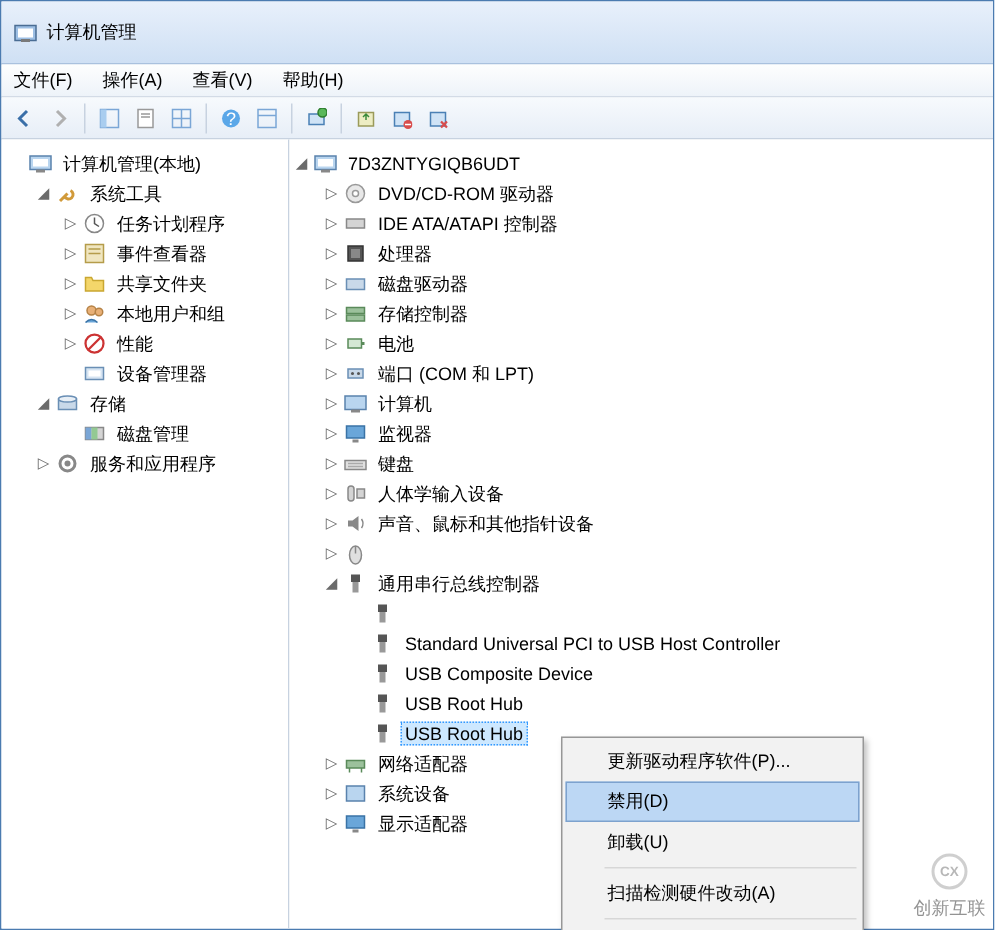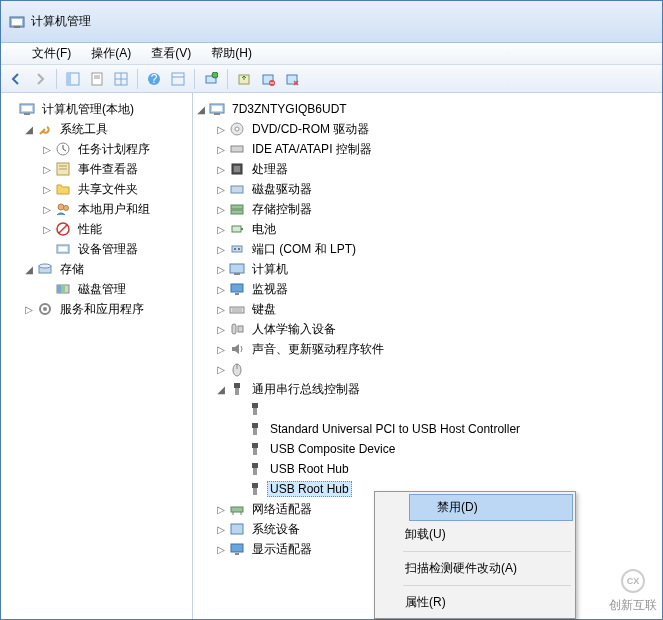--- a/index.html
+++ b/index.html
@@ -1,41 +1,41 @@
 <!DOCTYPE html>
 <html><head>
 <meta charset="utf-8">
 <style>
   * { box-sizing: border-box; margin: 0; padding: 0; font-family: "Microsoft YaHei", "Segoe UI", Tahoma, sans-serif; font-size: 12px; }
   body { background: #fff; width: 663px; height: 620px; overflow: hidden; position: relative; }
   .window { width: 663px; height: 620px; border: 1px solid #4b7bb0; background: #fff; display: flex; flex-direction: column; }
   .titlebar { height: 42px; background: linear-gradient(#e8f0fb, #cfe0f4); display: flex; align-items: center; padding: 0 8px; border-bottom: 1px solid #a9c1de; }
   .titlebar .icn { width: 16px; height: 16px; margin-right: 6px; }
   .titlebar .title { color: #000; }
-  .menubar { height: 22px; background: linear-gradient(#fdfefe, #eef3f9); display: flex; align-items: flex-start; padding: 0 23px; border-bottom: 1px solid #d3dbe6; gap: 4px; }
+  .menubar { height: 22px; background: linear-gradient(#fdfefe, #eef3f9); display: flex; align-items: flex-start; padding: 0 0; border-bottom: 1px solid #d3dbe6; gap: 4px; }
   .menubar .mitem { padding: 2px 8px; cursor: default; }
   .toolbar { height: 28px; background: linear-gradient(#f7fafd, #e7eef7); display: flex; align-items: center; padding: 0 4px; border-bottom: 1px solid #c7d2e0; gap: 2px; }
   .toolbar .tbtn { width: 22px; height: 22px; display: flex; align-items: center; justify-content: center; border: 1px solid transparent; border-radius: 2px; }
   .toolbar .sep { width: 1px; height: 20px; background: #c7d2e0; margin: 0 3px; }
   .content { flex: 1; display: flex; min-height: 0; }
   .left-pane { width: 192px; border-right: 1px solid #c7d2e0; background: #fff; padding: 6px 2px; overflow: auto; }
   .right-pane { flex: 1; background: #fff; padding: 6px 2px; overflow: hidden; position: relative; }
   .tree { list-style: none; }
   .tree ul { list-style: none; padding-left: 18px; }
   .node { display: flex; align-items: center; height: 20px; padding-left: 2px; white-space: nowrap; }
   .node .exp { width: 12px; height: 12px; margin-right: 2px; display: inline-flex; align-items: center; justify-content: center; font-size: 10px; color: #6b6b6b; }
   .node .ic { width: 16px; height: 16px; margin-right: 4px; flex-shrink: 0; }
   .node .lbl { padding: 1px 3px; }
   .node.selected .lbl { background: #cde8ff; border: 1px dotted #3399ff; padding: 0 2px; }
   .right-pane .tree > li > .node { padding-left: 0; }
   .right-pane .tree ul { padding-left: 18px; }
   .right-pane .lvl1 { margin-left: 0; }
   .context-menu { position: absolute; left: 374px; top: 491px; width: 202px; background: #f2f2f2; border: 1px solid #979797; box-shadow: 2px 2px 4px rgba(0,0,0,0.25); padding: 2px; z-index: 10; }
   .context-menu .cmitem { padding: 5px 12px 5px 28px; cursor: default; position: relative; }
-  .context-menu .cmitem.hover { background: #bcd7f4; border: 1px solid #7da2ce; padding: 4px 11px 4px 27px; margin-left: 32px; }
+  .context-menu .cmitem.hover { background: #bcd7f4; border: 1px solid #7da2ce; padding: 4px 11px 4px 27px; }
   .context-menu .cmsep { height: 1px; background: #d7d7d7; margin: 3px 2px 3px 26px; }
   .watermark { position: absolute; right: 6px; bottom: 6px; opacity: 0.7; display: flex; align-items: center; gap: 4px; font-size: 11px; color: #666; z-index: 20; flex-direction: column; }
   .watermark .wmcircle { width: 24px; height: 24px; border: 2px solid #bbb; border-radius: 50%; display:flex; align-items:center; justify-content:center; font-size:9px; font-weight:bold; color:#999;}
   svg { display: block; }
 </style>
 </head>
 <body>
 
 <div class="window">
   <div class="titlebar">
@@ -425,21 +425,21 @@
               </li>
             <li>
                 <div class="node">
                   <span class="exp">▷</span>
                   <span class="ic">
                     <svg width="16" height="16">
                       <path d="M3 6 L6 6 L10 3 L10 13 L6 10 L3 10 Z" fill="#888"></path>
                       <path d="M12 5 Q14 8 12 11" fill="none" stroke="#888"></path>
                     </svg>
                   </span>
-                  <span class="lbl">声音、更新驱动程序软件</span>
+                  <span class="lbl">声音、鼠标和其他指针设备</span>
                 </div>
               </li>
             <li>
                 <div class="node">
                   <span class="exp">▷</span>
                   <span class="ic">
                     <svg width="16" height="16">
                       <ellipse cx="8" cy="9" rx="4" ry="6" fill="#e0e0e0" stroke="#888"></ellipse>
                       <line x1="8" y1="3" x2="8" y2="8" stroke="#888"></line>
                     </svg>
@@ -556,20 +556,21 @@
                 </div>
               </li>
           </ul>
         </li>
       </ul>
     </div>
   </div>
 </div>
 
 <div class="context-menu">
+  <div class="cmitem">更新驱动程序软件(P)...</div>
   <div class="cmitem hover">禁用(D)</div>
   <div class="cmitem">卸载(U)</div>
   <div class="cmsep"></div>
   <div class="cmitem">扫描检测硬件改动(A)</div>
   <div class="cmsep"></div>
   <div class="cmitem">属性(R)</div>
 </div>
 
 <div class="watermark">
   <span class="wmcircle">CX</span>

